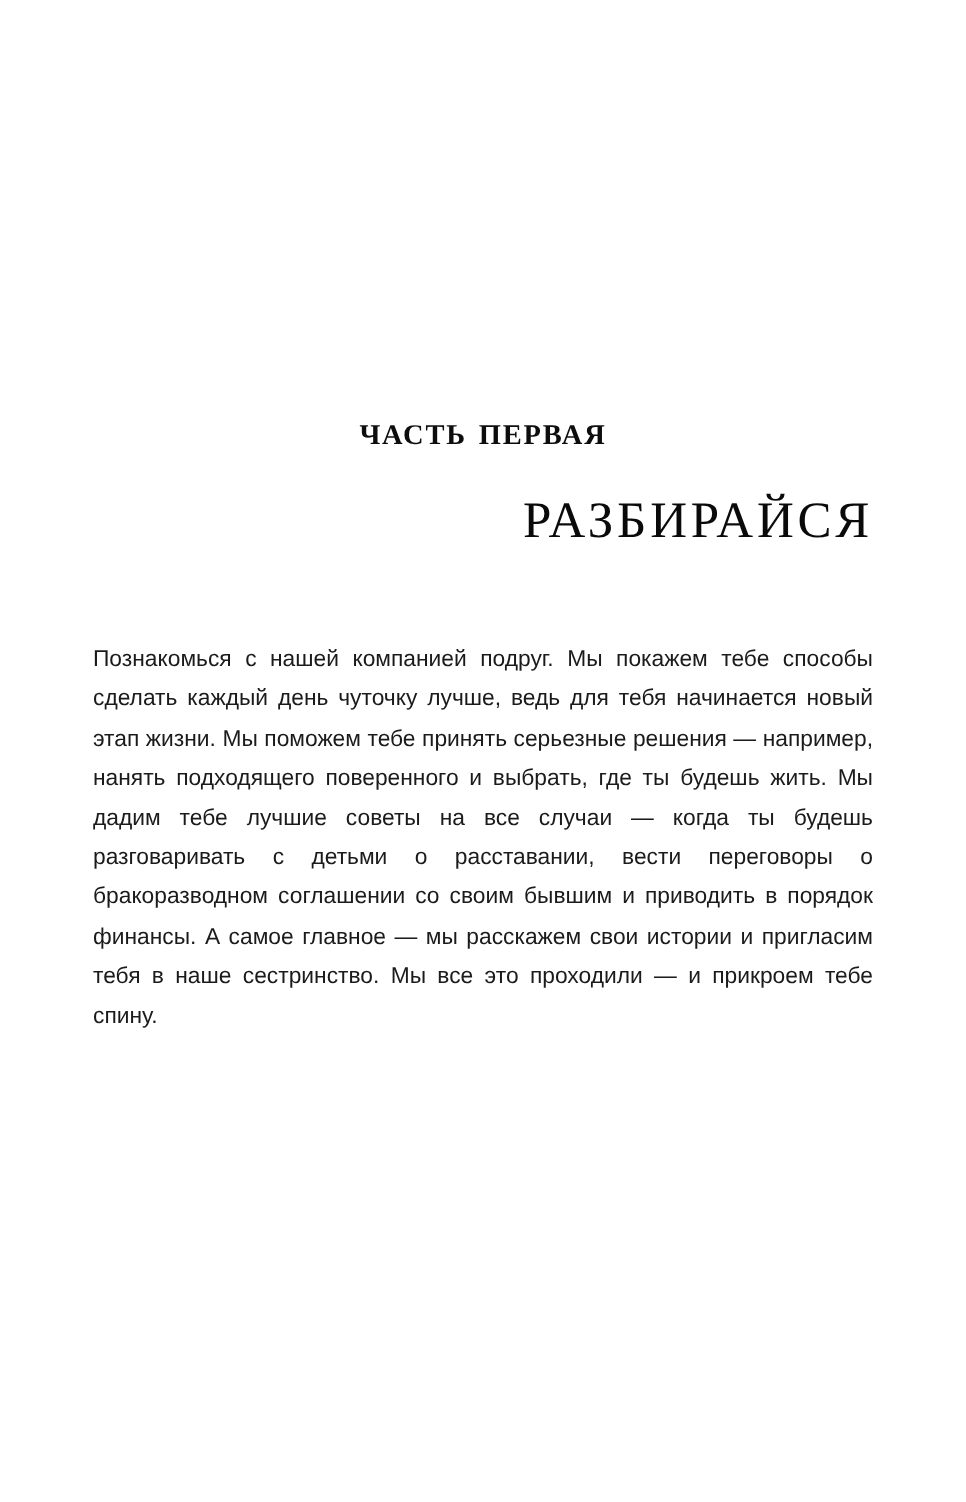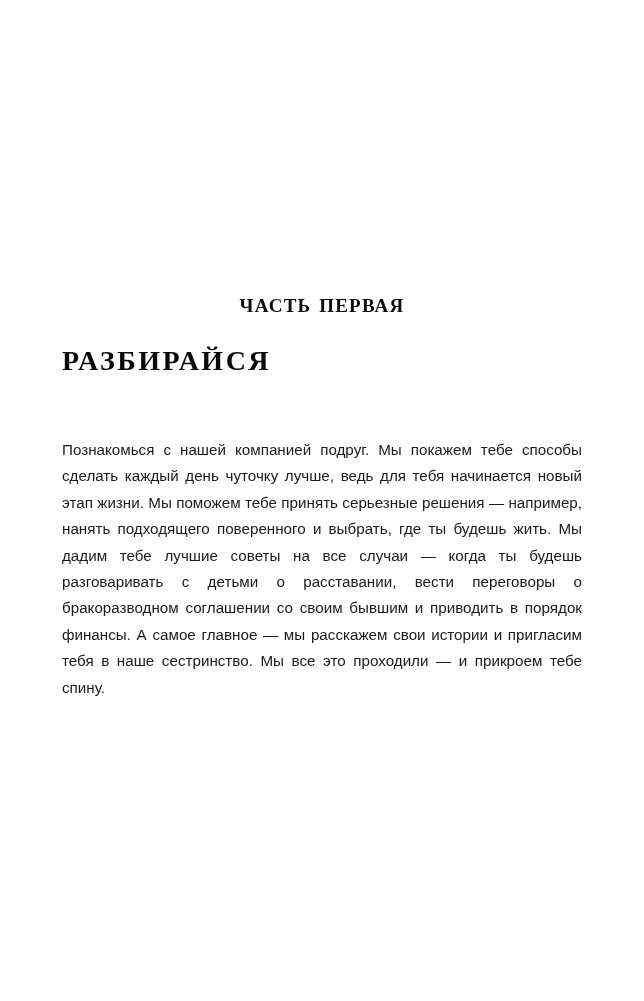--- a/index.html
+++ b/index.html
@@ -17,41 +17,41 @@
   .page {
     position: relative;
     width: 644px;
     height: 1001px;
     background: #ffffff;
     box-sizing: border-box;
   }
   .content {
     position: absolute;
     left: 62px;
-    top: 16px;
+    top: 0;
     width: 520px;
   }
   .part-label {
     margin-top: 272px;
     text-align: center;
     font-family: "Liberation Serif", serif;
     font-weight: bold;
     font-size: 27px;
     letter-spacing: 1.2px;
     color: #0d0d0d;
     
     font-variant: small-caps;
     text-transform: lowercase;
   }
   .part-title {
     margin-top: 26px;
-    text-align: left;
+    text-align: right;
     font-family: "Liberation Serif", serif;
-    font-weight: bold;
-    font-size: 28px;
+    font-weight: normal;
+    font-size: 34px;
     letter-spacing: 2.5px;
     color: #0a0a0a;
   }
   .intro {
     margin-top: 60px;
     font-family: "Liberation Sans", sans-serif;
     font-size: 15.2px;
     line-height: 26.4px;
     text-align: justify;
     text-justify: inter-word;

